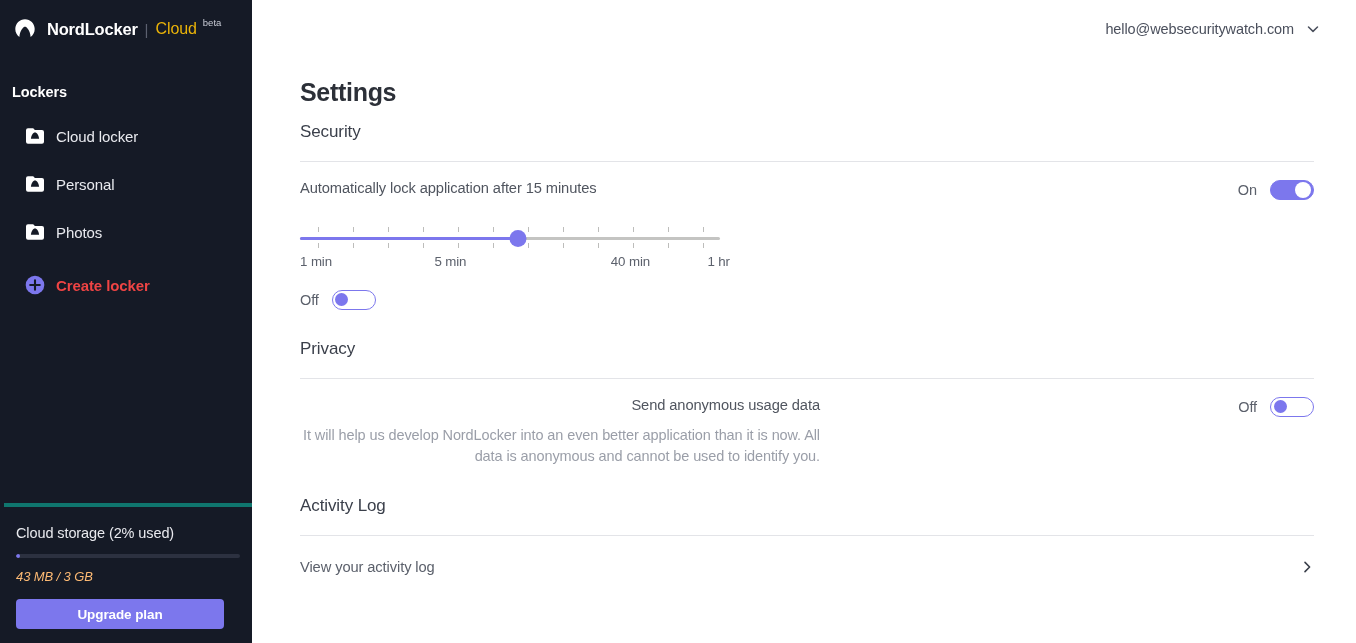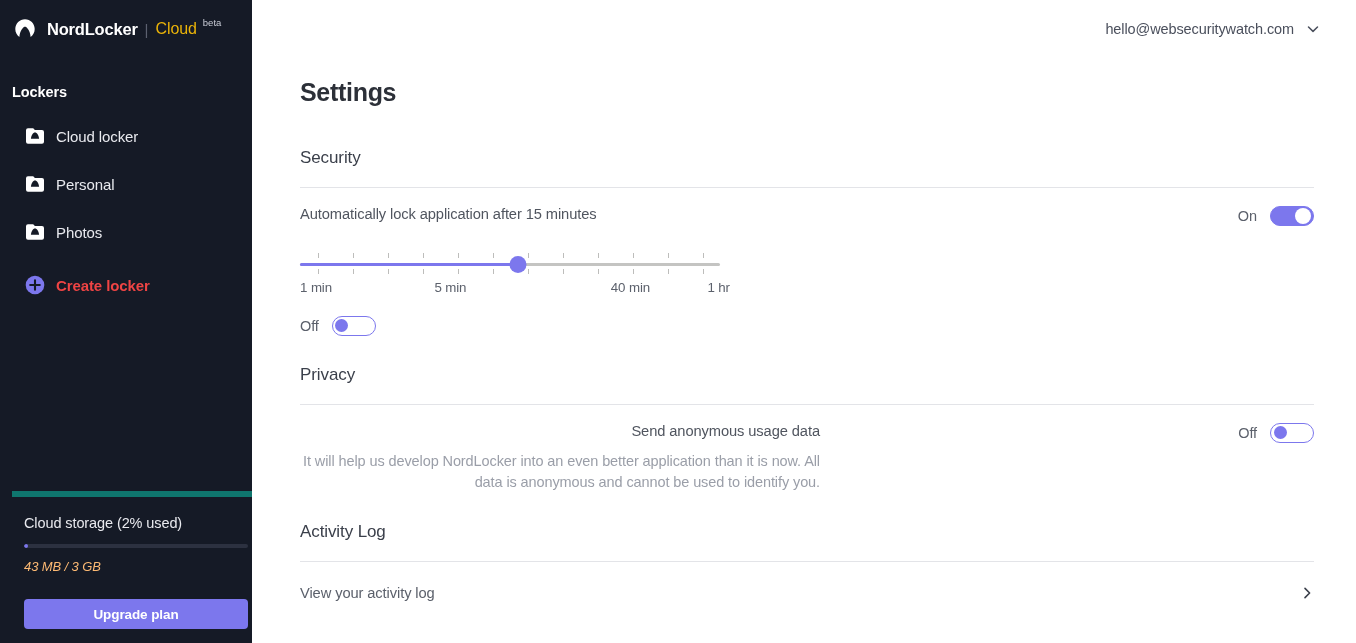--- a/index.html
+++ b/index.html
@@ -85,22 +85,22 @@
   .create-label {
     color: #ef4444;
     font-size: 15px;
     font-weight: 700;
     letter-spacing: -0.1px;
   }
 
   
   #storage {
     position: absolute;
-    left: 12px; right: 0; bottom: 0;
-    border-top: 6px solid #0f766e;
+    left: 4px; right: 0; bottom: 0;
+    border-top: 4px solid #0f766e;
     padding: 18px 16px 14px 12px;
   }
   .storage-title {
     color: #e9eaef;
     font-size: 14.5px;
     letter-spacing: -0.1px;
   }
   .storage-bar {
     margin-top: 13px;
     height: 4px;
@@ -115,22 +115,22 @@
     border-radius: 2px;
   }
   .storage-sub {
     margin-top: 11px;
     color: #fdba74;
     font-size: 13px;
     letter-spacing: -0.1px;
     font-style: italic;
   }
   .upgrade-btn {
-    margin-top: 25px;
-    width: 224px;
+    margin-top: 15px;
+    width: 208px;
     height: 30px;
     background: #7c77ed;
     border: none;
     border-radius: 4px;
     color: #ffffff;
     font-family: "Liberation Sans", sans-serif;
     font-size: 13.5px;
     font-weight: 700;
     cursor: pointer;
     letter-spacing: -0.1px;
@@ -168,21 +168,21 @@
     font-size: 25px;
     font-weight: 700;
     letter-spacing: -0.3px;
     margin-top: 20px;
   }
   .group-title {
     color: #3a3f4a;
     font-size: 17px;
     font-weight: 400;
     letter-spacing: -0.1px;
-    margin-top: 41px;
+    margin-top: 15px;
   }
   .rule {
     height: 1px;
     background: #e3e4e8;
     width: 1014px;
     margin-top: 19px;
   }
 
   .row {
     display: flex;

